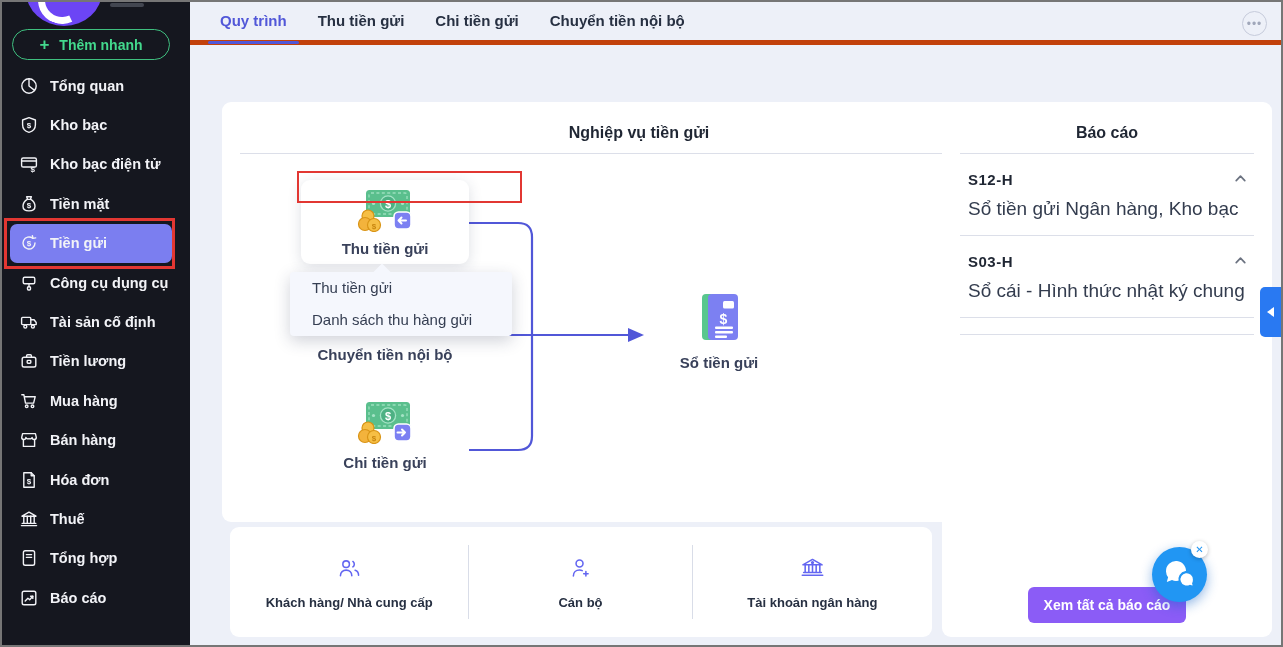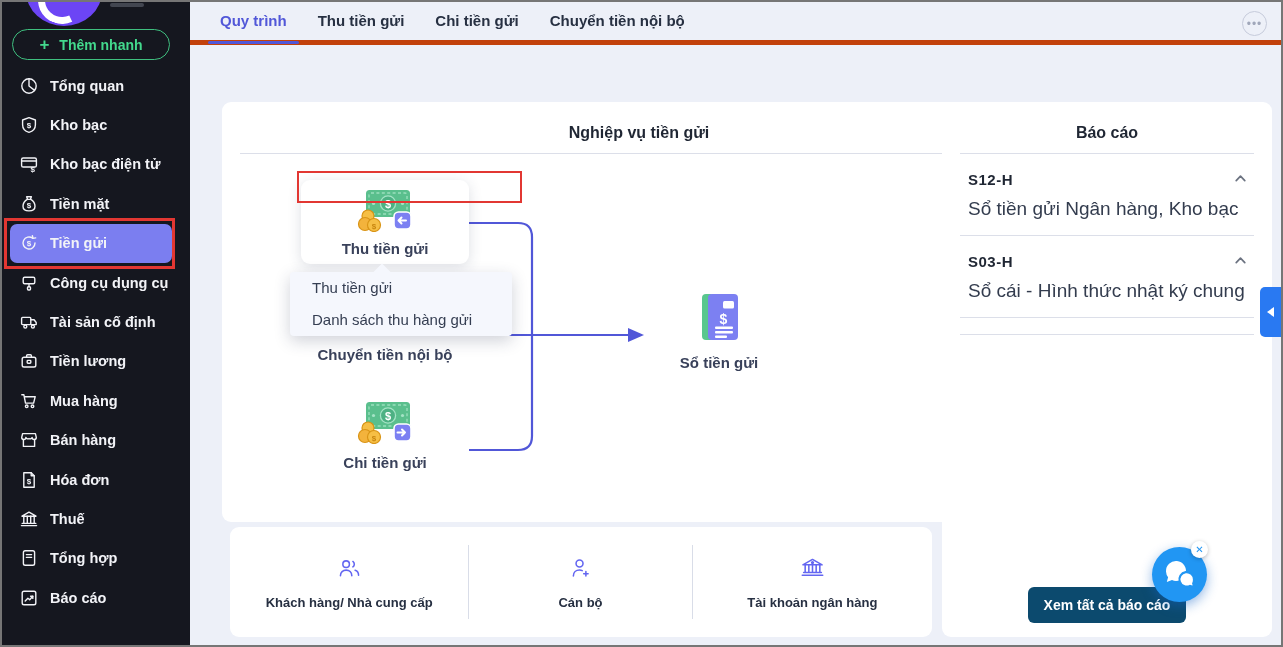--- a/index.html
+++ b/index.html
@@ -53,21 +53,21 @@
   .quick-item { display:flex; flex-direction:column; align-items:center; justify-content:center; gap:9px; cursor:pointer; }
   .quick-item .q-label { font-size:13px; font-weight:600; color:#273042; }
   .quick-sep { width:1px; background:#d9dde8; margin:2px 0; }
 
   
   .report-item { position:relative; padding:17px 26px 0 26px; cursor:pointer; }
   .r-code { font-size:15px; font-weight:bold; color:#1f2633; letter-spacing:.5px; }
   .r-chevron { position:absolute; right:24px; top:17px; }
   .r-desc { font-size:19px; color:#333c4e; line-height:21px; margin-top:10px; }
   .r-rule { height:0; border-bottom:1px solid #dcdfe9; margin:16px 18px 0 18px; }
-  .view-all { position:absolute; left:86px; top:485px; width:158px; height:36px; border:none; border-radius:6px; background:#0c4a6e; color:#fff; font-size:14px; font-weight:bold; cursor:pointer; font-family:inherit; }
+  .view-all { position:absolute; left:86px; top:485px; width:158px; height:36px; border:none; border-radius:6px; background:#8b5cf6; color:#fff; font-size:14px; font-weight:bold; cursor:pointer; font-family:inherit; }
 
   
   .edge-handle { position:absolute; right:0; top:285px; width:21px; height:50px; background:#2979f2; border-radius:5px 0 0 5px; z-index:6; display:flex; align-items:center; justify-content:center; cursor:pointer; }
   .edge-handle .tri { width:0; height:0; border-top:5px solid transparent; border-bottom:5px solid transparent; border-right:7px solid #fff; }
   .chat-bubble { position:absolute; left:1150px; top:545px; width:55px; height:55px; border-radius:50%; background:#2196f3; box-shadow:0 4px 12px rgba(20,100,200,.45); z-index:7; display:flex; align-items:center; justify-content:center; cursor:pointer; }
   .chat-close { position:absolute; left:1189px; top:539px; width:17px; height:17px; border-radius:50%; background:#fff; color:#2196f3; font-size:10px; font-weight:bold; line-height:17px; text-align:center; box-shadow:0 1px 4px rgba(0,0,0,.25); z-index:8; cursor:pointer; }
 </style>
 </head>
 <body>
 

